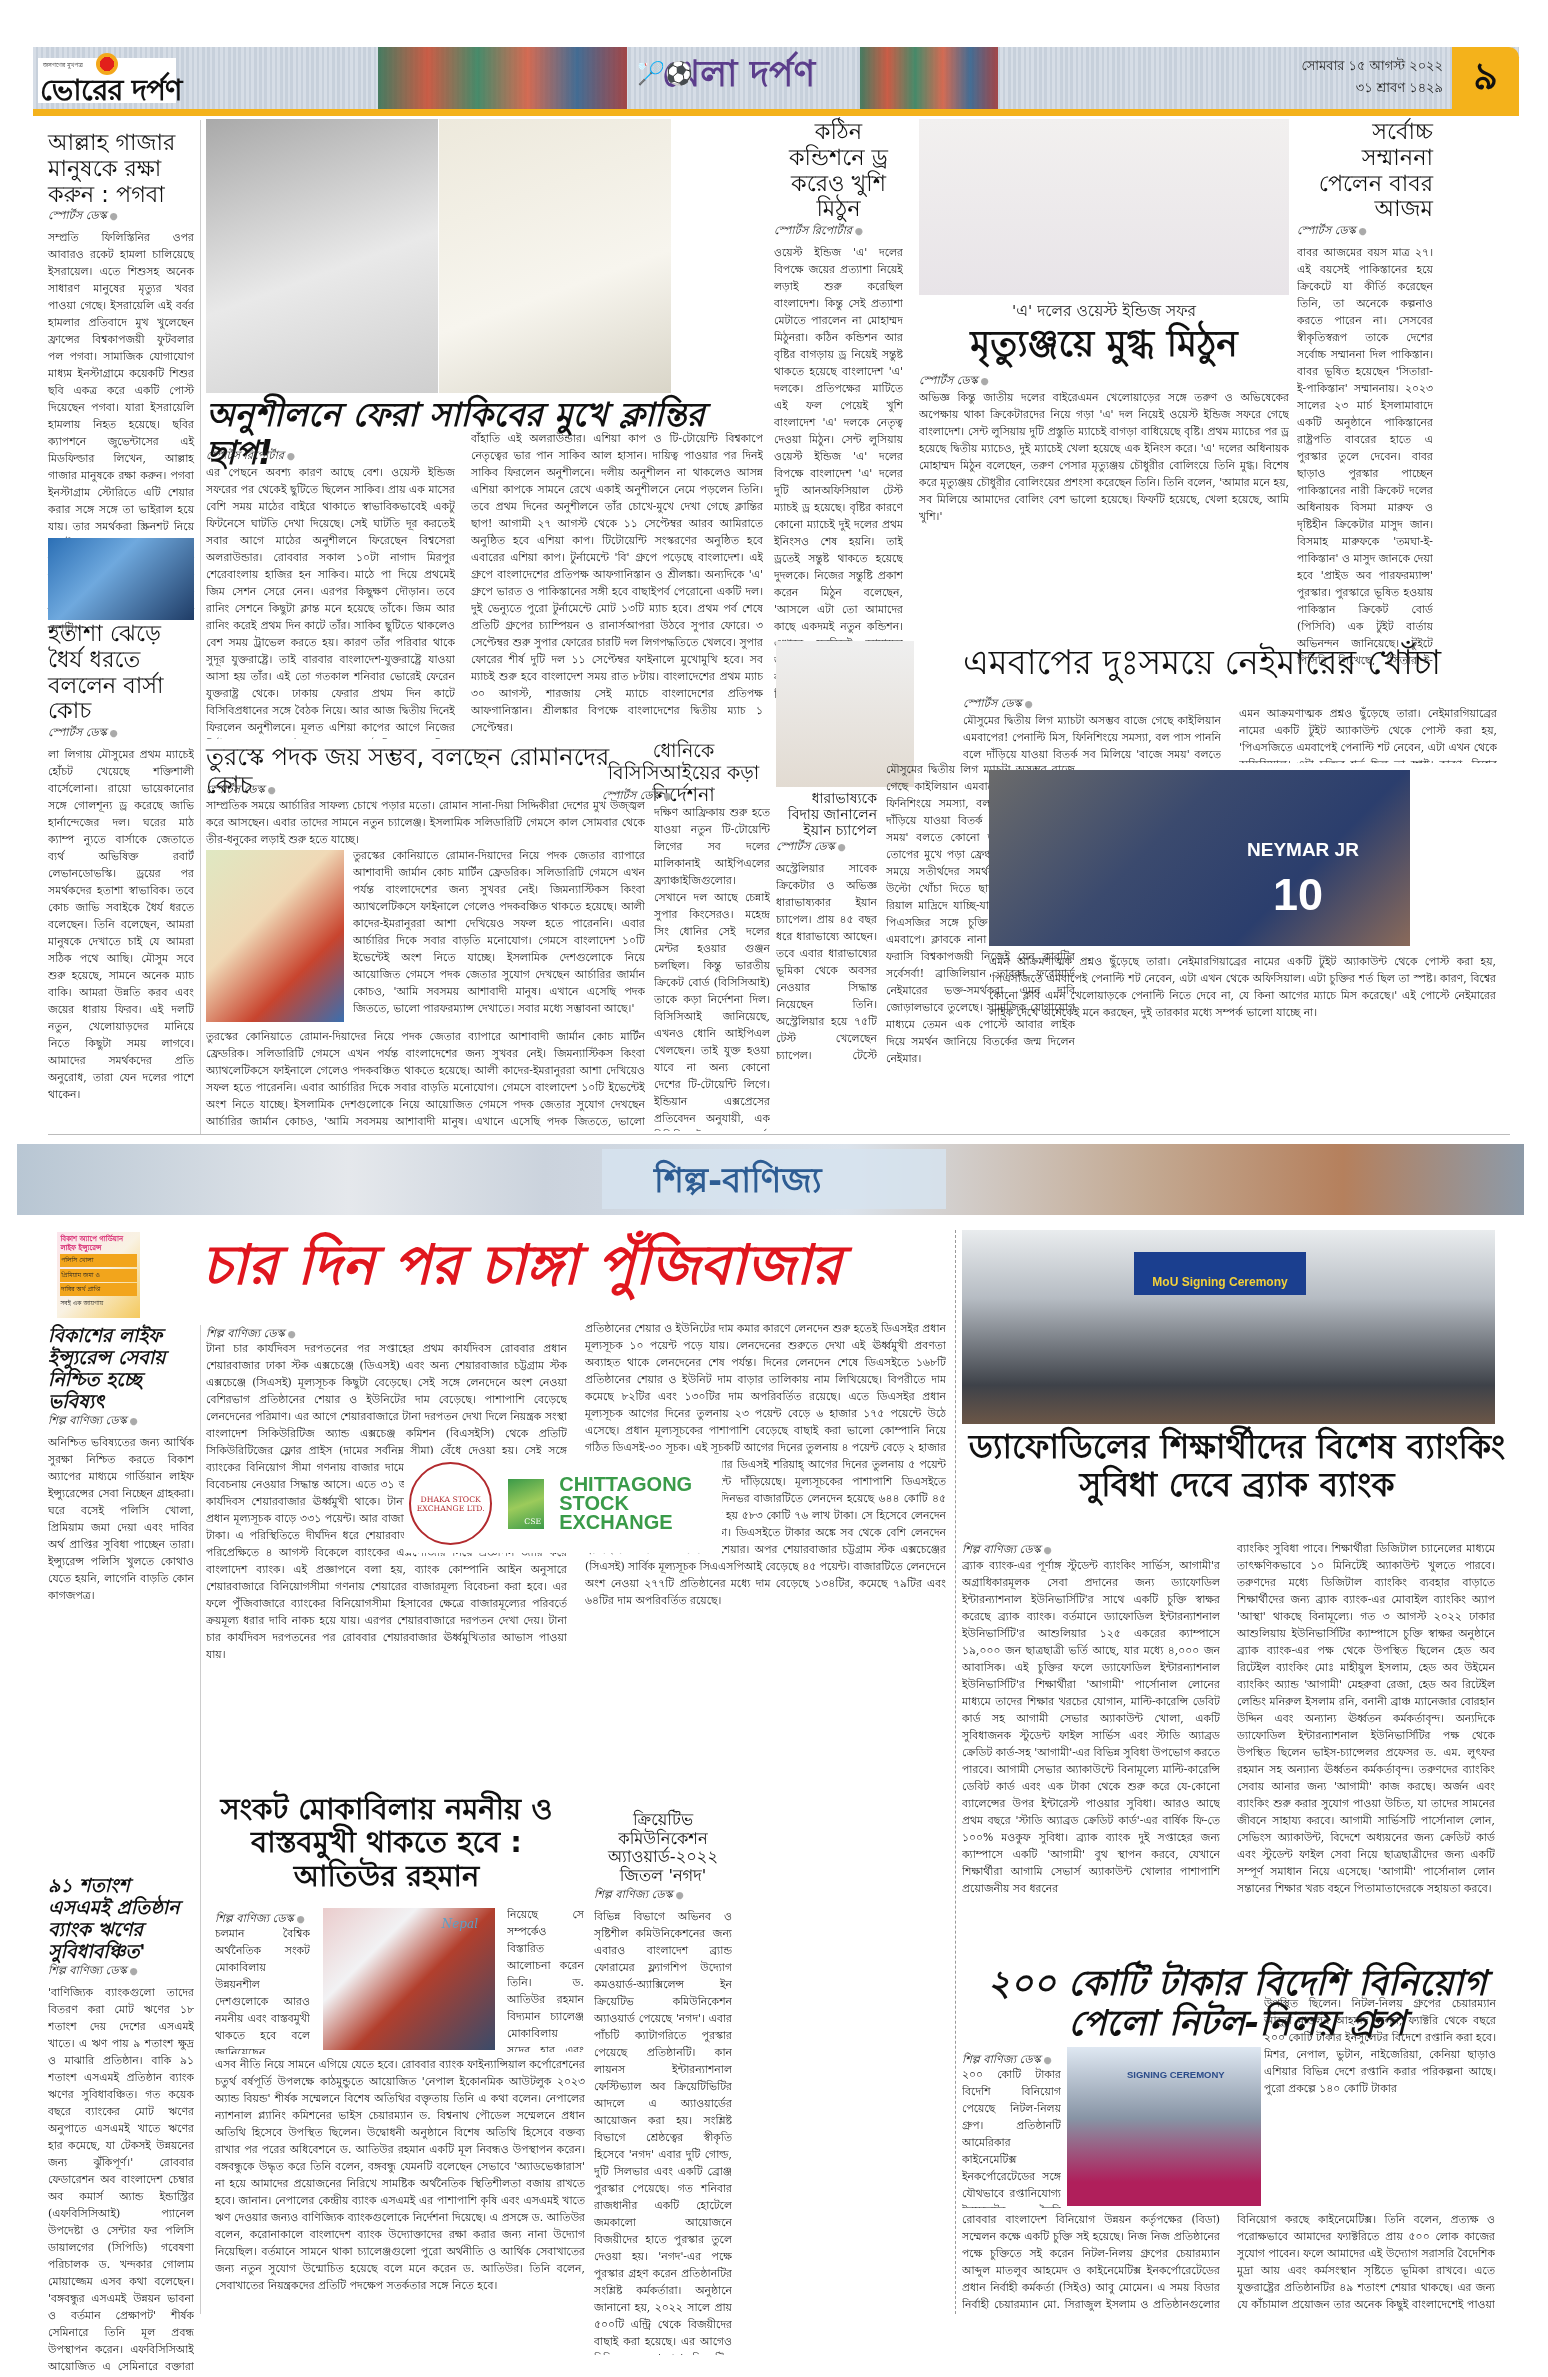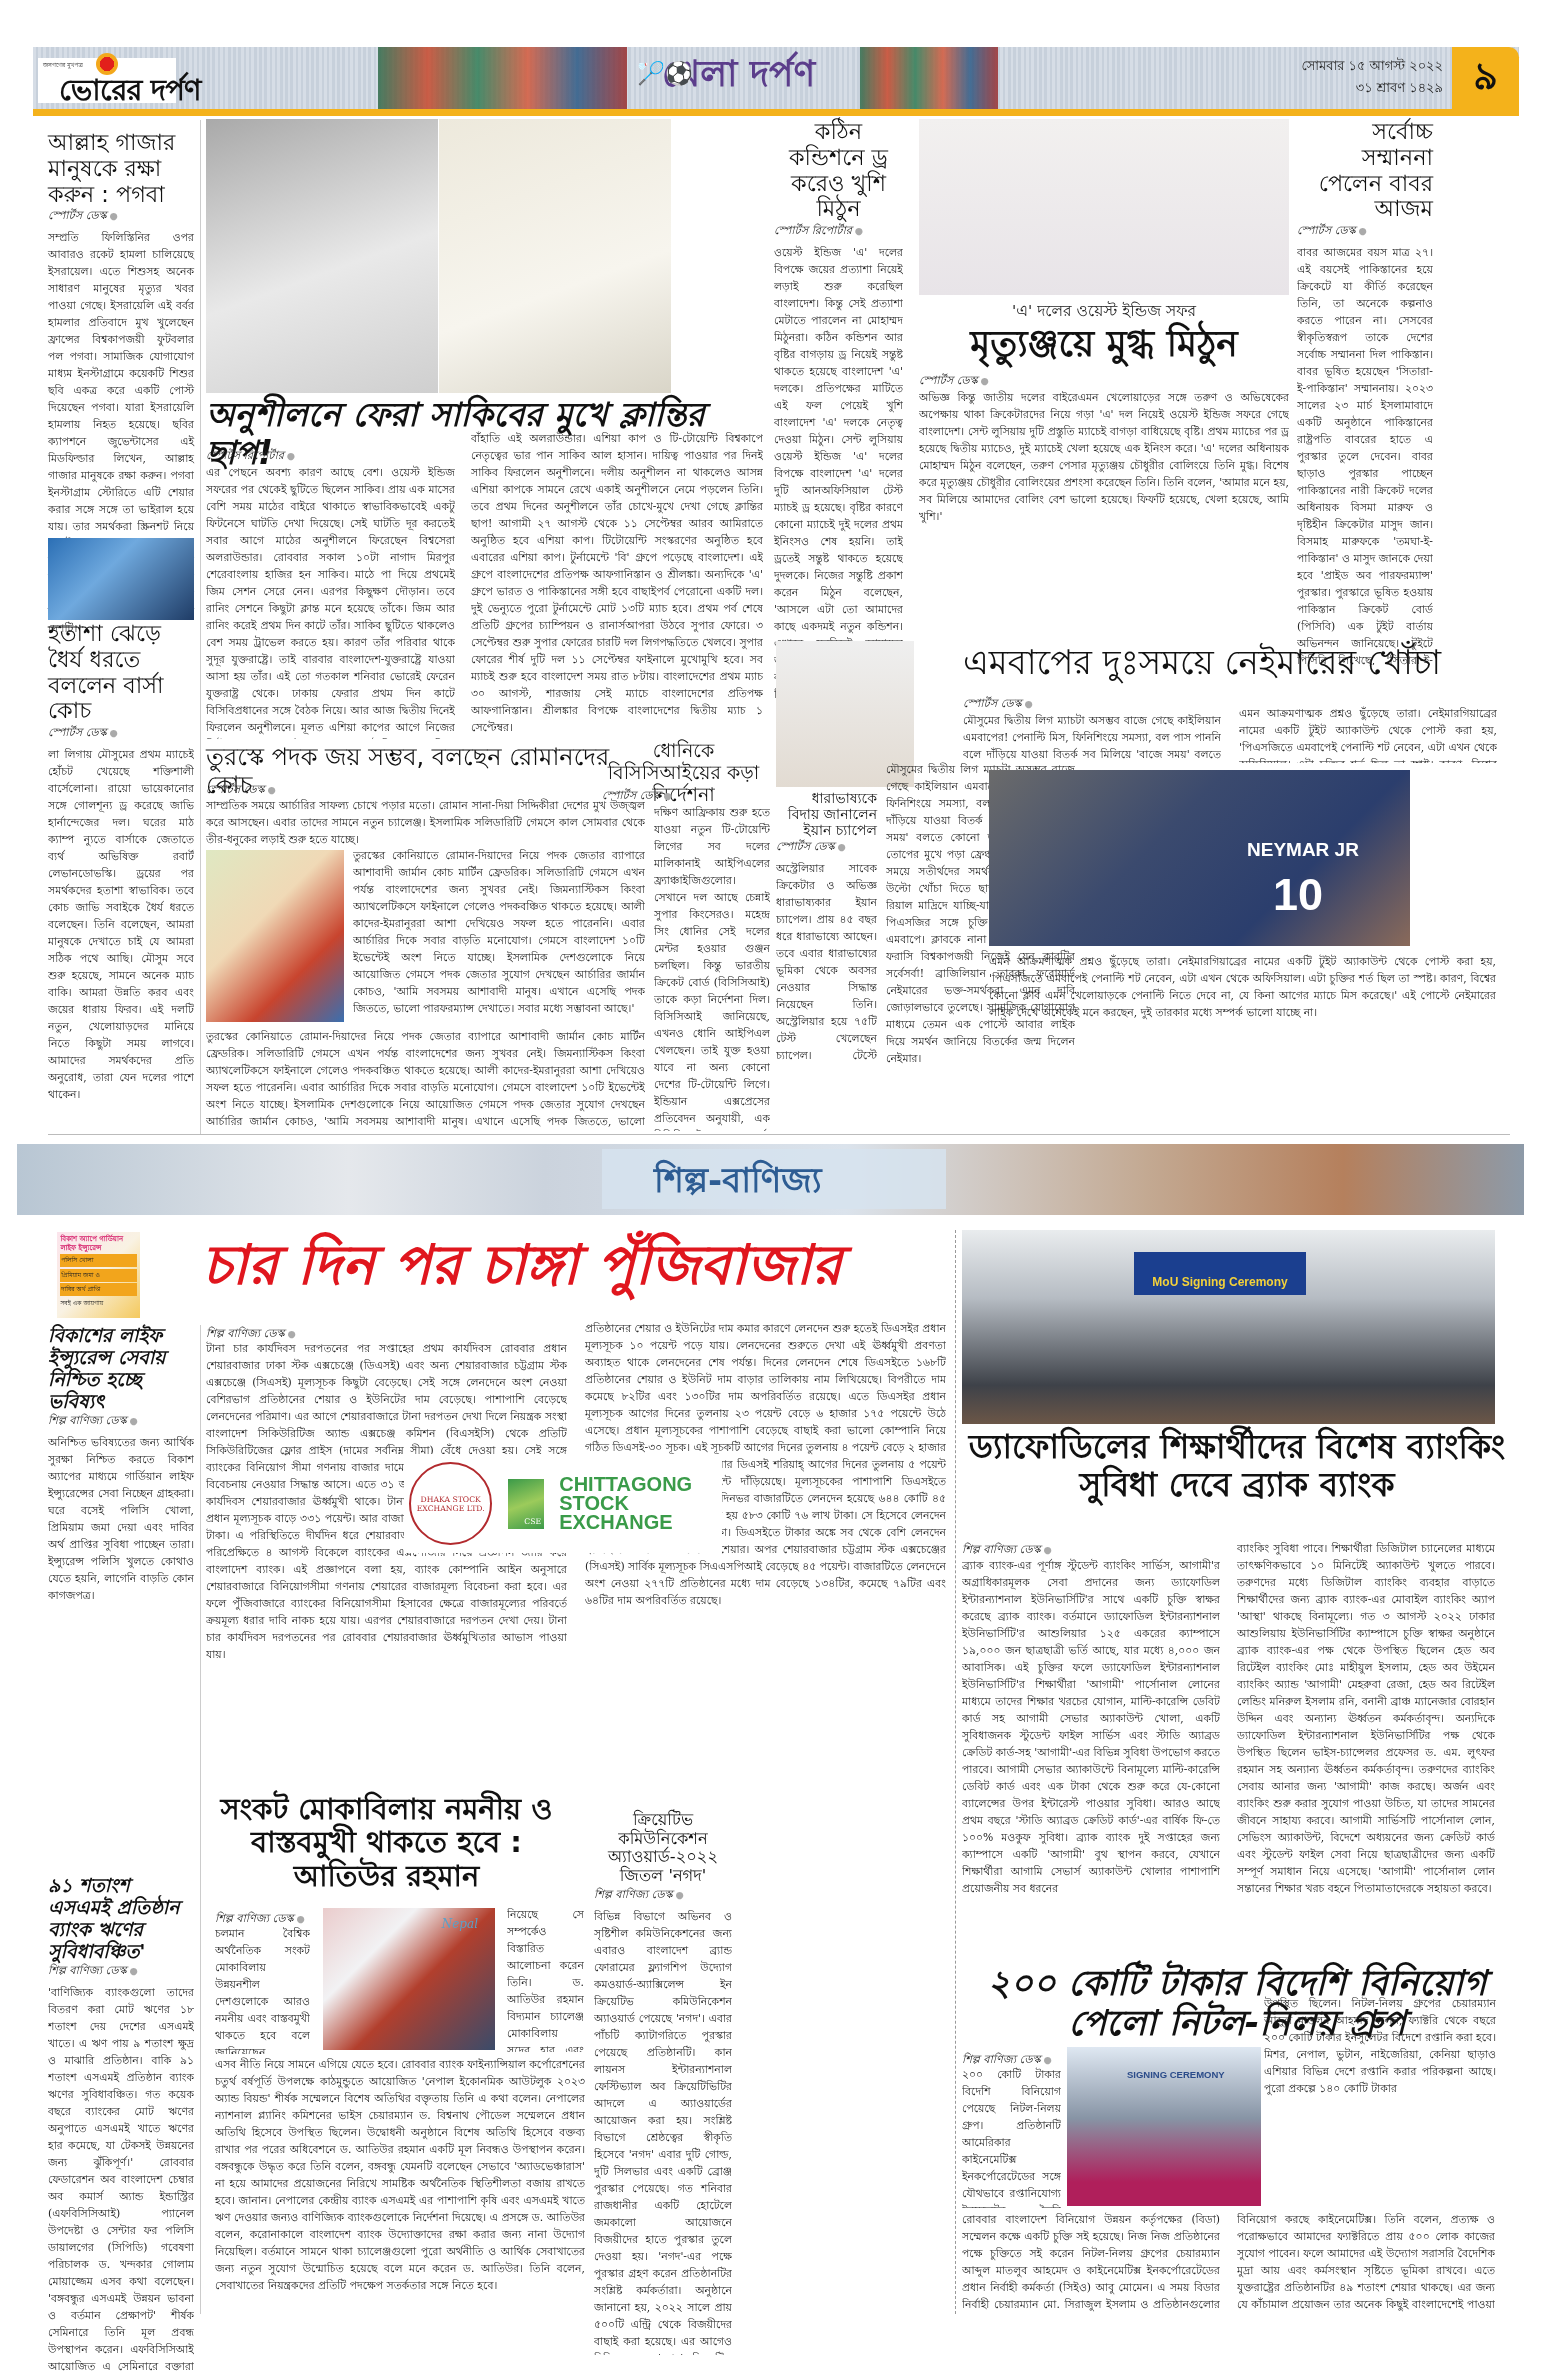--- a/index.html
+++ b/index.html
@@ -6,21 +6,21 @@
   html, body { width: 1548px; height: 2377px; background: #fff; overflow: hidden; }
   body { font-family: "DejaVu Serif", "Liberation Serif", serif; color: #222; position: relative; }
   .abs { position: absolute; }
   .masthead { left: 33px; top: 47px; width: 1486px; height: 62px;
     background: repeating-linear-gradient(90deg, #d6dde6 0 2.6px, #c7d0db 2.6px 5.2px); }
   .masthead-bar { left: 33px; top: 109px; width: 1486px; height: 6.9px; background: #f4b21b; }
   .logo-box { left: 38px; top: 58px; width: 138px; height: 45px; background: #fff; }
   .logo-tag { left: 43px; top: 60px; font-size: 6px; color: #333; }
   .logo-sun { left: 96px; top: 53px; width: 22.4px; height: 22.4px; border-radius: 50%;
     background: radial-gradient(circle, #e2201b 45%, #f3a81c 46%); }
-  .logo-text { left: 40px; top: 67px; font-size: 29px; font-weight: bold; color: #111; letter-spacing: -0.9px; margin-left: 19px; }
+  .logo-text { left: 40px; top: 67px; font-size: 29px; font-weight: bold; color: #111; letter-spacing: -0.9px; }
   .banner-img { top: 47px; height: 62px; background: linear-gradient(90deg,#2e6b4a,#c9472b,#2f7d55,#d4583a,#2b5a86,#9b2d2d); opacity: .85; }
   .section-title { left: 482px; top: 52px; font-size: 38px; color: #5b3d8b; font-weight: bold; }
   .date { right: 96px; top: 55px; text-align: right; font-size: 13px; line-height: 22.4px; color: #222; }
   .page-no { left: 1452px; top: 47px; width: 67px; height: 62px; background: #f4b21b;
     border-radius: 0 10.3px 0 0; font-size: 38px; font-weight: bold; display:flex; align-items:center; justify-content:center; color:#111; }
 
   .hl { font-family: "DejaVu Sans", "Liberation Sans", sans-serif; color: #111; line-height: 1.15; }
   .byline { font-style: italic; font-size: 11.2px; color: #222; display: block; margin-bottom: 2.6px; }
   .byline::after { content: " ●"; color: #aaa; font-style: normal; font-size: 9.5px; }
   .body { font-size: 10.8px; line-height: 17px; text-align: justify; color: #222; }

